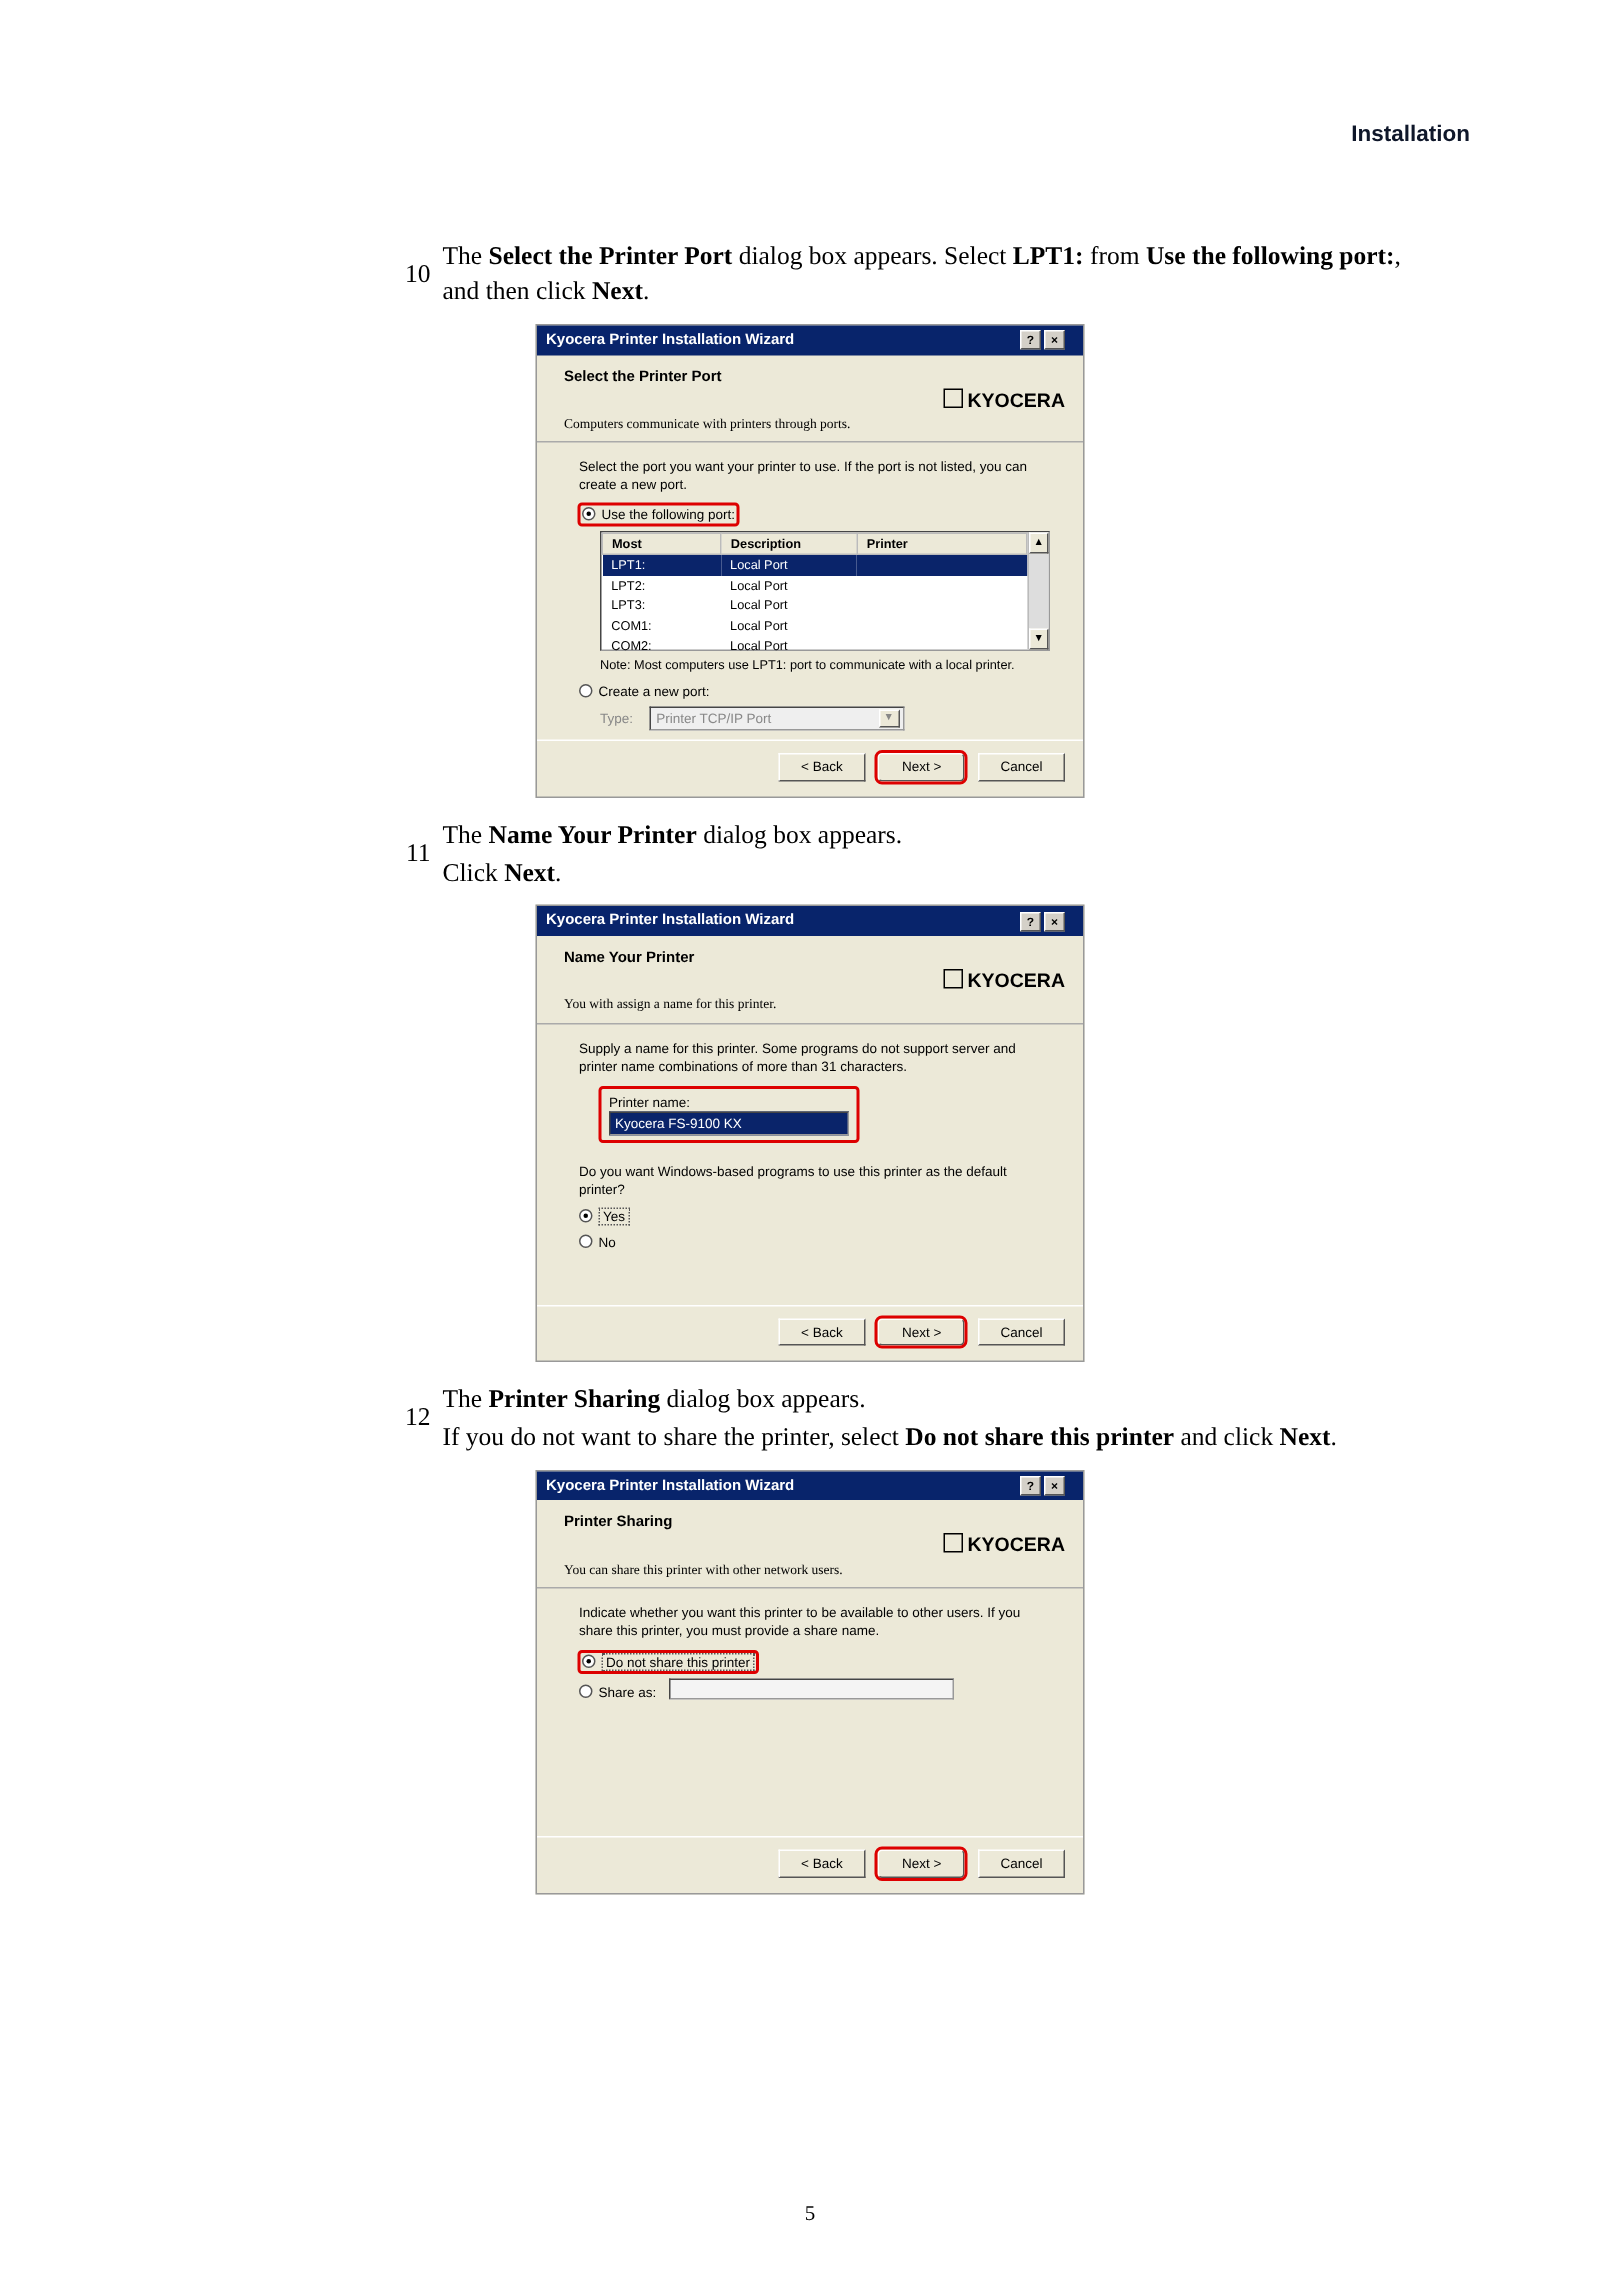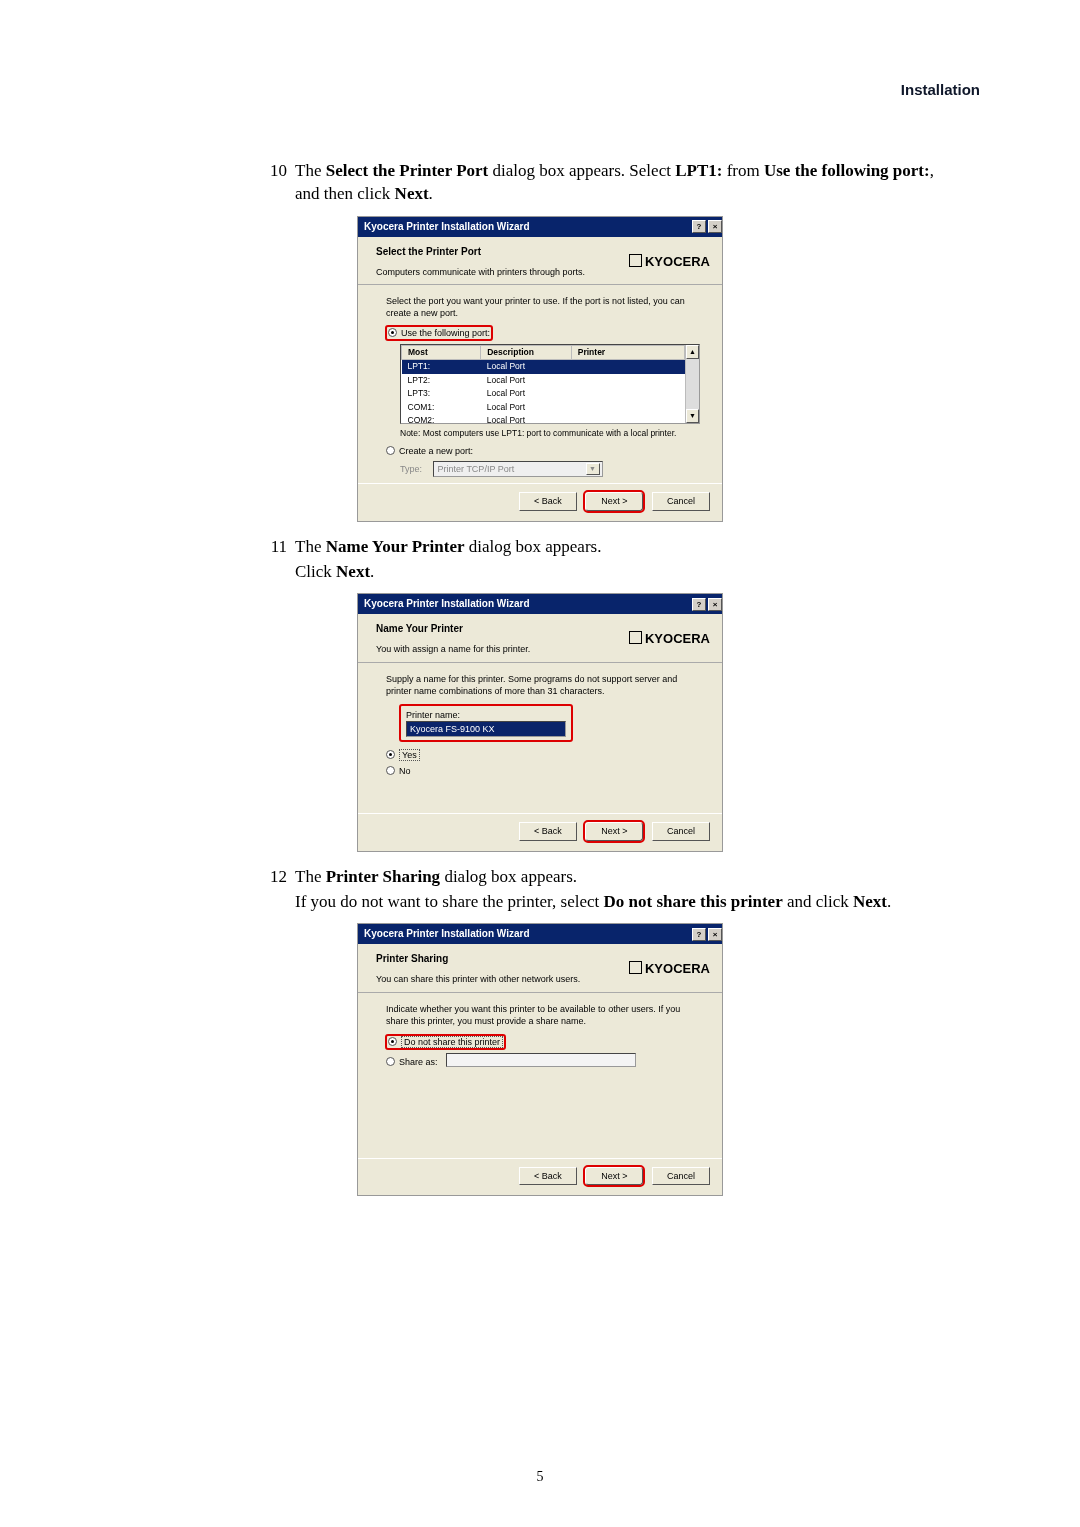--- a/index.html
+++ b/index.html
@@ -22,20 +22,21 @@
     font-weight: bold;
     font-family: Arial, sans-serif;
     font-size: 15px;
     margin-bottom: 60px;
   }
   .step {
     display: flex;
     margin-left: 165px;
     margin-right: 40px;
     margin-bottom: 6px;
+    align-items: center;
   }
   .step-num {
     width: 30px;
     flex-shrink: 0;
     text-align: right;
     padding-right: 8px;
   }
   .step-body { flex: 1; }
   .step-body .continuation { margin-top: 2px; }
   b { font-weight: bold; }
@@ -46,21 +47,21 @@
   .dialog {
     border: 1px solid #999;
     background: #ece9d8;
     font-family: "Tahoma", "Arial", sans-serif;
     font-size: 9px;
     color: #000;
   }
   .titlebar {
     background: #08246b;
     color: #fff;
-    padding: 3px 0 3px 6px;
+    padding: 3px 12px 3px 6px;
     font-weight: bold;
     font-size: 10px;
     display: flex;
     justify-content: space-between;
     align-items: center;
   }
   .titlebar-buttons { display: flex; gap: 2px; }
   .tb-btn {
     width: 14px; height: 13px;
     background: #d4d0c8;
@@ -71,21 +72,21 @@
   }
   .dlg-header {
     padding: 8px 12px 6px 18px;
     border-bottom: 1px solid #aaa;
     display: flex;
     justify-content: space-between;
     align-items: center;
   }
   .dlg-header-left { }
   .dlg-title-main { font-weight: bold; font-size: 10px; }
-  .dlg-title-sub { font-size: 9px; margin-top: 8px; }
+  .dlg-title-sub { font-size: 9px; margin-top: 18px; font-family: Liberation Serif, serif; }
   .brand {
     font-family: Arial, sans-serif;
     font-weight: bold;
     font-size: 13px;
     letter-spacing: 0px;
     color: #000;
   }
   .brand::before {
     content: "";
     display: inline-block;
@@ -274,20 +275,21 @@
           <div class="dlg-title-sub">You with assign a name for this printer.</div>
         </div>
         <div class="brand">KYOCERA</div>
       </div>
       <div class="dlg-body">
         <div>Supply a name for this printer. Some programs do not support server and printer name combinations of more than 31 characters.</div>
         <div class="ring-box" style="margin:8px 0 4px 14px;padding:4px 6px;">
           <div>Printer name:</div>
           <span class="textinput sel">Kyocera FS-9100 KX</span>
         </div>
+        <div style="margin:10px 0 6px 0;">Do you want Windows-based programs to use this printer as the default printer?</div>
         <div class="radio-row"><span class="radio-mark checked"></span><span class="dotring">Yes</span></div>
         <div class="radio-row"><span class="radio-mark"></span><span>No</span></div>
         <div style="height:26px;"></div>
       </div>
       <div class="dlg-buttons">
         <span class="btn">&lt; Back</span>
         <span class="btn ring">Next &gt;</span>
         <span class="btn">Cancel</span>
       </div>
     </div>

